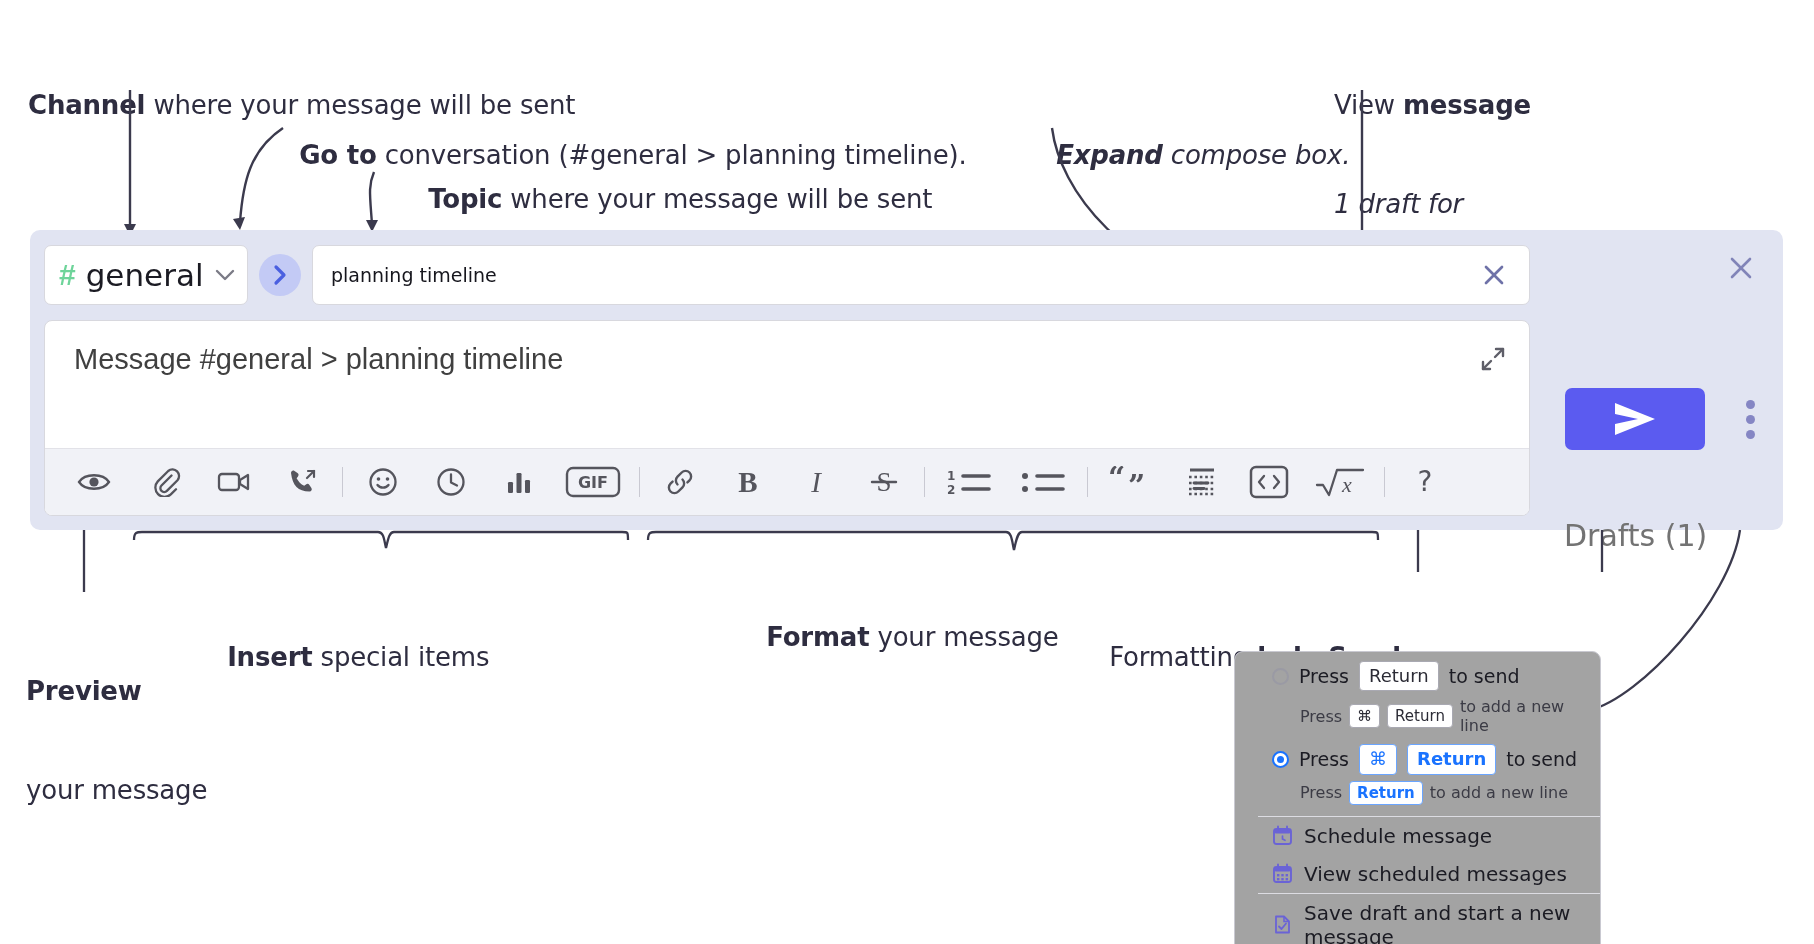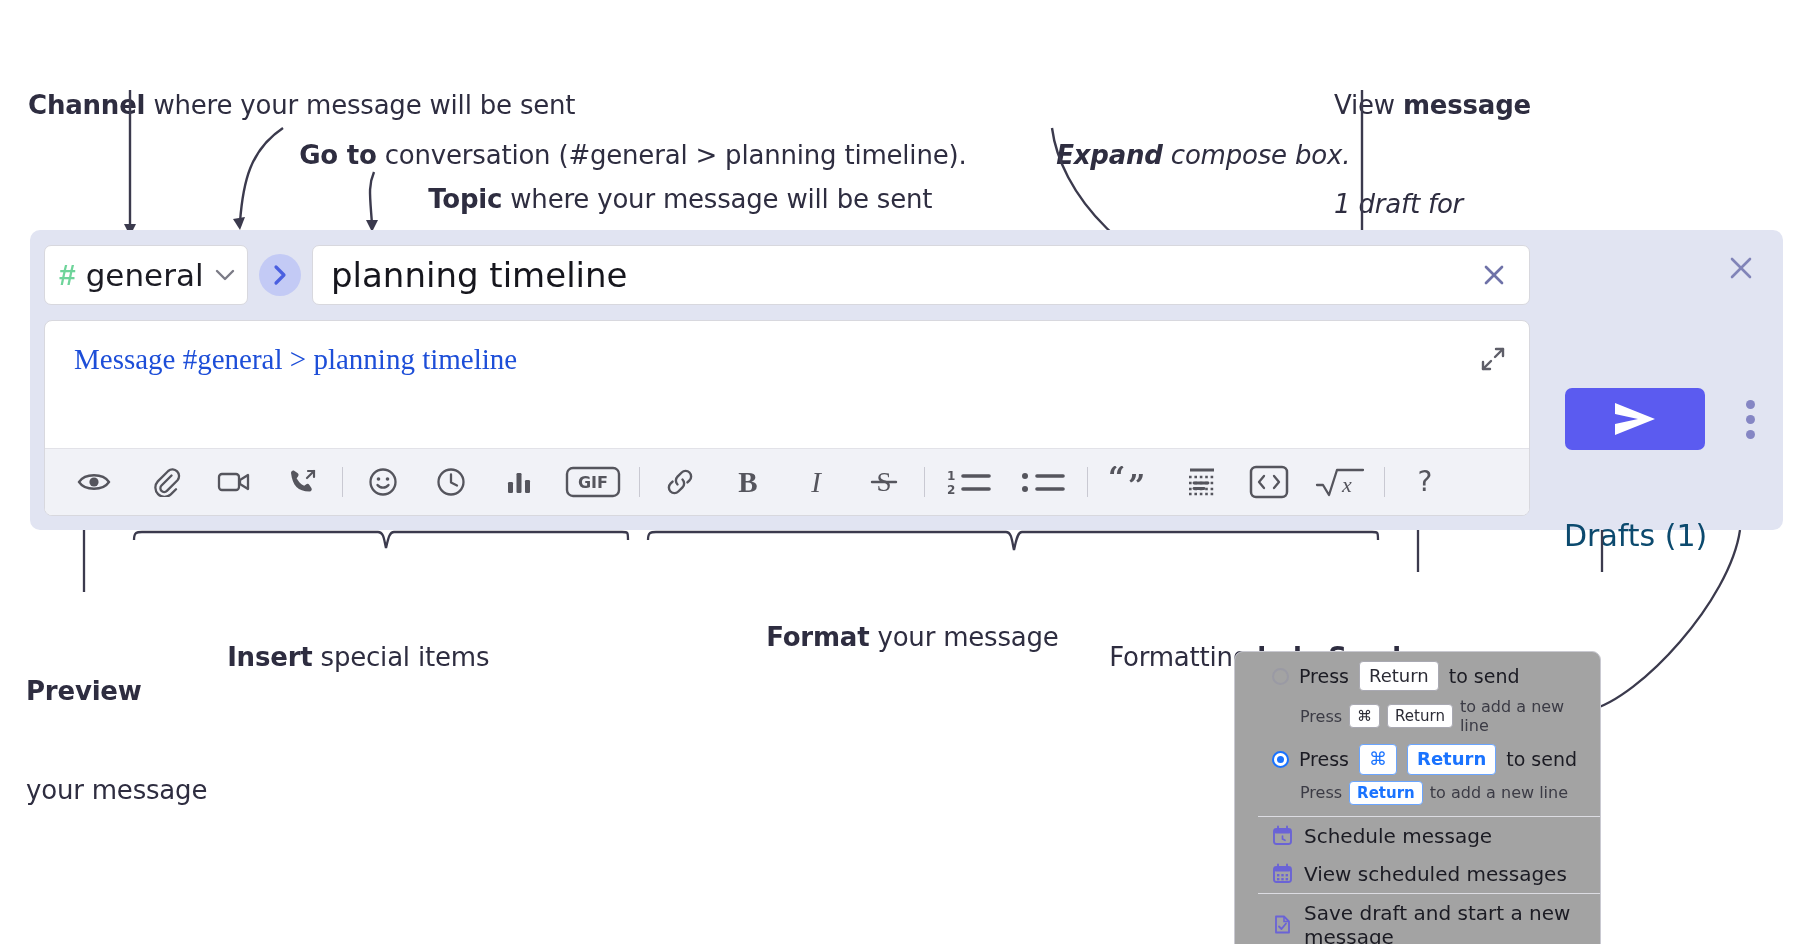--- a/index.html
+++ b/index.html
@@ -47,48 +47,48 @@
   #chev{margin-left:auto;}
   #goto-btn{
     width:42px;height:42px;border-radius:50%;background:#c3caf5;
     margin:0 11px;display:flex;align-items:center;justify-content:center;
     cursor:pointer;flex:0 0 auto;
   }
   #topic-field{
     flex:1;height:60px;background:#fff;border:1px solid #d8d8de;border-radius:7px;
     display:flex;align-items:center;padding:0 12px 0 18px;box-sizing:border-box;
   }
-  #topic-value{font-size:34px;color:#16161d;font-family:"DejaVu Sans",sans-serif;flex:1;}
+  #topic-value{font-size:19px;color:#16161d;font-family:"DejaVu Sans",sans-serif;flex:1;}
   #topic-clear{width:46px;height:46px;display:flex;align-items:center;justify-content:center;cursor:pointer;}
 
   #message-box{
     position:absolute;left:0;top:76px;width:1486px;height:196px;
     background:#fff;border:1px solid #d8d8de;border-radius:8px;box-sizing:border-box;
     overflow:hidden;
   }
   #message-placeholder{
-    position:absolute;left:29px;top:22px;font-size:29px;color:#1d4ed8;
-    font-family:Liberation Serif, serif;
+    position:absolute;left:29px;top:22px;font-size:29px;color:#404040;
+    font-family:Liberation Sans, sans-serif;
   }
   #expand-btn{position:absolute;right:16px;top:18px;width:40px;height:40px;
     display:flex;align-items:center;justify-content:center;cursor:pointer;}
 
   #toolbar{
     position:absolute;left:0;bottom:0;width:1484px;height:67px;
     background:#f1f2f7;border-top:1px solid #e2e2e8;
     display:flex;align-items:center;padding-left:26px;box-sizing:border-box;
   }
   .tb{width:46px;height:46px;display:flex;align-items:center;justify-content:center;
       cursor:pointer;color:#616168;flex:0 0 auto;}
   .tb.sp{margin-right:22px;}
   .tb-div{width:1px;height:30px;background:#c9c9d2;margin:0 17px;flex:0 0 auto;}
 
   
   #drafts-link{
-    position:absolute;left:1534px;top:288px;font-size:30px;color:#0c4a6e;
+    position:absolute;left:1534px;top:288px;font-size:30px;color:#737373;
     font-family:"DejaVu Sans",sans-serif;cursor:pointer;
   }
   #panel-close{position:absolute;right:22px;top:18px;width:40px;height:40px;
     display:flex;align-items:center;justify-content:center;cursor:pointer;}
   #send-button{
     position:absolute;left:1535px;top:158px;width:140px;height:62px;
     background:#5b5bf0;border-radius:7px;display:flex;align-items:center;
     justify-content:center;cursor:pointer;
   }
   #kebab{

